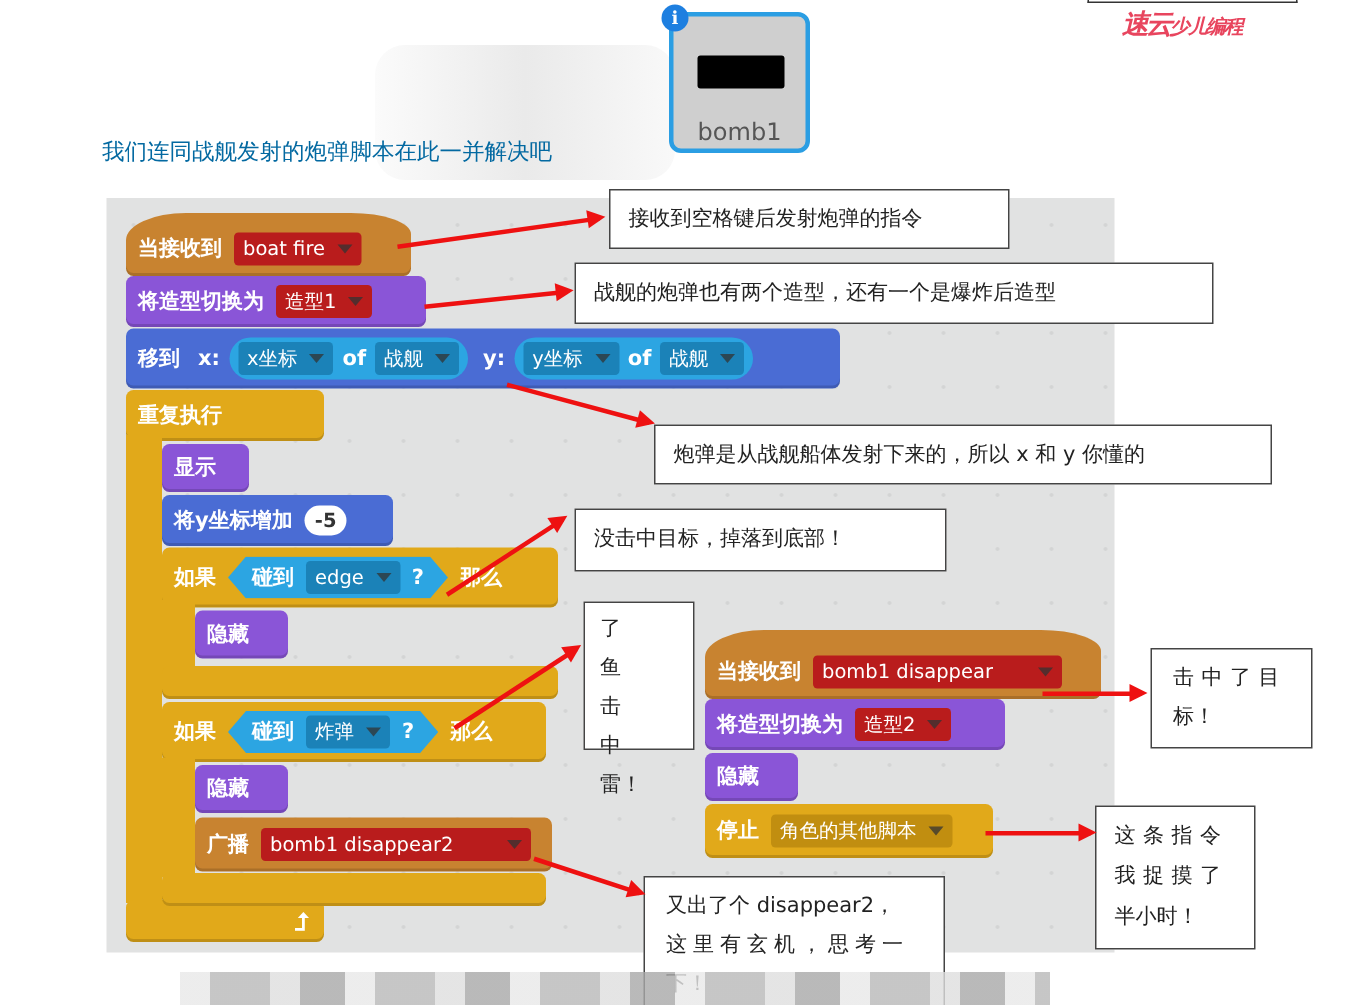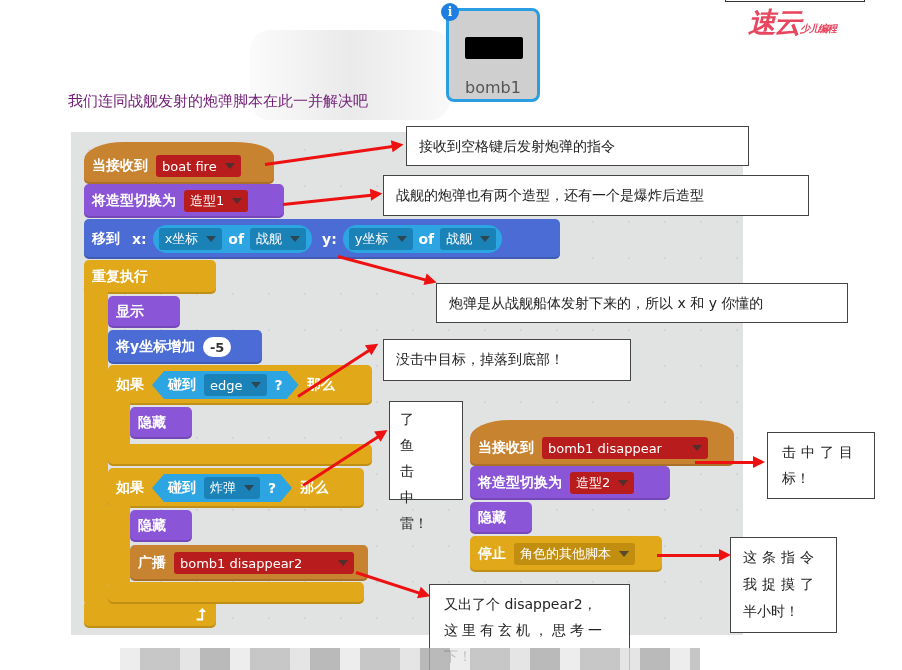--- a/index.html
+++ b/index.html
@@ -2,24 +2,24 @@
 <html><head>
   <meta charset="utf-8">
   <style>
     * { box-sizing: border-box; margin: 0; padding: 0; }
     html, body { width: 902px; height: 670px; overflow: hidden; background: #ffffff; }
     body { position: relative; font-family: "DejaVu Sans", sans-serif; }
 
     
     .logo-frame { position: absolute; left: 725px; top: -2px; width: 140px; height: 4px; border: 1px solid #333; border-top: none; }
     .logo { position: absolute; left: 748px; top: 4px; color: #e8455e; font-family: "DejaVu Serif", serif; font-weight: bold; font-style: italic; white-space: nowrap; }
-    .logo .big { font-size: 28px; letter-spacing: -2px; }
-    .logo .small { font-size: 10px; letter-spacing: -1px; }
-
-    .intro-text { position: absolute; left: 68px; top: 92px; font-size: 15px; color: #701a75; white-space: nowrap; }
+    .logo .big { font-size: 18px; letter-spacing: -2px; }
+    .logo .small { font-size: 13px; letter-spacing: -1px; }
+
+    .intro-text { position: absolute; left: 68px; top: 92px; font-size: 15px; color: #0369a1; white-space: nowrap; }
 
     .blur-top { position: absolute; left: 250px; top: 30px; width: 200px; height: 90px; background: linear-gradient(90deg, rgba(235,235,235,0.2), rgba(225,225,225,0.7), rgba(235,235,235,0.3)); border-radius: 20px; }
 
     
     .sprite { position: absolute; left: 446px; top: 8px; width: 94px; height: 94px; background: #cfcfcf; border: 3px solid #2b9ee3; border-radius: 8px; }
     .sprite .costume { position: absolute; left: 16px; top: 26px; width: 58px; height: 22px; background: #000; border-radius: 2px; }
     .sprite .sprite-name { position: absolute; left: 0; right: 0; bottom: 2px; text-align: center; font-size: 16px; color: #555; }
     .sprite .info { position: absolute; left: -8px; top: -8px; width: 18px; height: 18px; border-radius: 50%; background: #1e7fe0; color: #fff; font-size: 12px; font-weight: bold; text-align: center; line-height: 18px; font-family: "DejaVu Serif", serif; }
 
     
@@ -126,21 +126,21 @@
 </div>
 
 <div class="blk control" style="left:84px; top:260px; width:132px; height:34px;">
   <span>重复执行</span>
 </div>
 <div class="c-arm" style="left:84px; top:290px; width:24px; height:312px;"></div>
 <div class="blk control" style="left:84px; top:600px; width:132px; height:28px; justify-content:flex-end; padding-right:10px;">
   <span style="font-size:16px;">⮥</span>
 </div>
 
-<div class="blk looks" style="left:108px; top:296px; width:72px; height:32px;align-items:center;">
+<div class="blk looks" style="left:108px; top:296px; width:58px; height:32px;align-items:center;">
   <span>显示</span>
 </div>
 
 <div class="blk motion" style="left:108px; top:330px; width:154px; height:34px;">
   <span>将y坐标增加</span>
   <span class="num">-5</span>
 </div>
 
 <div class="blk control" style="left:108px; top:365px; width:264px; height:40px;">
   <span>如果</span>
@@ -203,21 +203,21 @@
   <span>隐藏</span>
 </div>
 <div class="blk control" style="left:470px; top:536px; width:192px; height:36px;">
   <span>停止</span>
   <span class="dd dd-control">
       <span>角色的其他脚本</span>
       <span class="tri"></span>
     </span>
 </div>
 
-<div class="callout" style="left:406px; top:126px; width:343px; height:40px; padding-top:5px;">接收到空格键后发射炮弹的指令</div>
+<div class="callout" style="left:406px; top:126px; width:267px; height:40px; padding-top:5px;">接收到空格键后发射炮弹的指令</div>
 <div class="callout" style="left:383px; top:175px; width:426px; height:41px; padding-top:5px;">战舰的炮弹也有两个造型，还有一个是爆炸后造型</div>
 <div class="callout" style="left:436px; top:283px; width:412px; height:40px; padding-top:5px;">炮弹是从战舰船体发射下来的，所以 x 和 y 你懂的</div>
 <div class="callout" style="left:383px; top:339px; width:248px; height:42px; padding-top:5px;">没击中目标，掉落到底部！</div>
 
 <div class="callout" style="left:389px; top:401px; width:74px; height:99px; line-height:26px; padding:4px 10px;">
   <div style="letter-spacing:10px;">了 鱼</div>
   <div style="letter-spacing:10px;">击 中</div>
   <div>雷！</div>
 </div>
 

